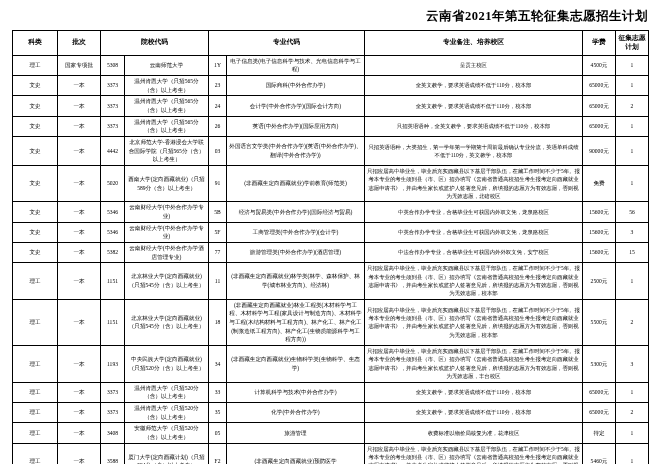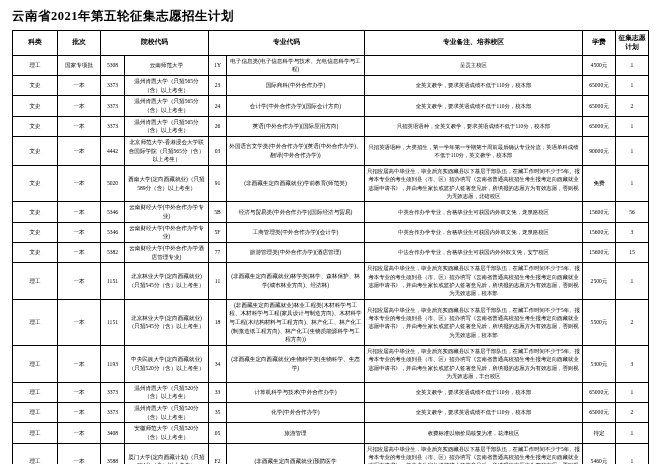--- a/index.html
+++ b/index.html
@@ -3,21 +3,21 @@
 <meta charset="utf-8">
 <style>
   html,body{margin:0;padding:0;background:#ffffff;}
   body{
     width:660px;height:464px;overflow:hidden;
     font-family:"Liberation Serif","DejaVu Serif",serif;
     color:#000;
   }
   .page{padding:5px 12px 0 12px;}
   .doc-title{
-    text-align:left;font-weight:bold;font-size:12.5px;
+    text-align:right;font-weight:bold;font-size:12.5px;
     margin:3px 0 5px 0;letter-spacing:.5px;
   }
   table.plan{
     border-collapse:collapse;table-layout:fixed;
     width:636px;margin:0 auto;
     border:1.6px solid #000;
   }
   .plan th,.plan td{
     border:0.8px solid #000;
     text-align:center;vertical-align:middle;

